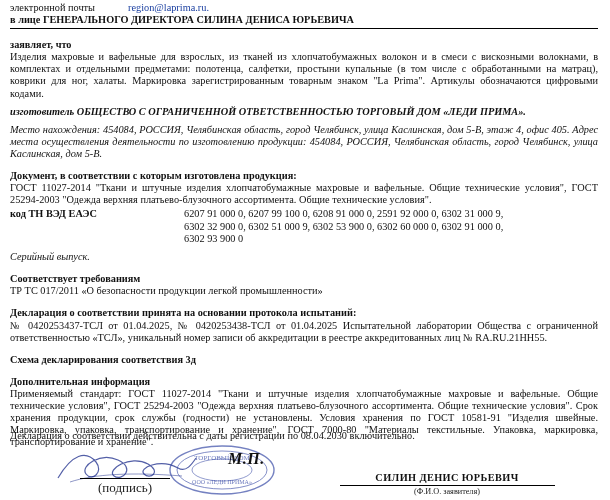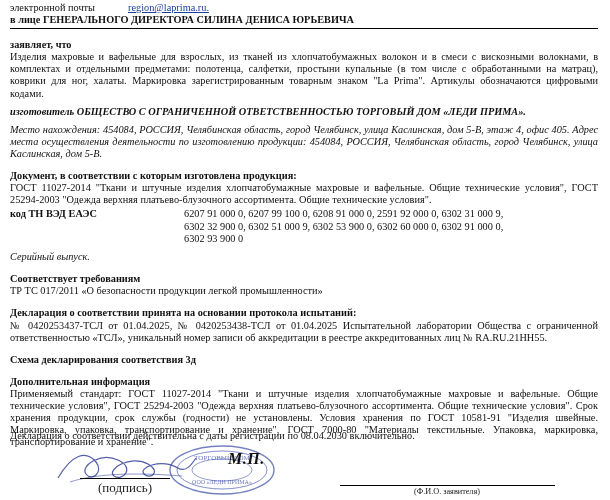--- a/index.html
+++ b/index.html
@@ -60,21 +60,21 @@
   .codes .codelist {
     font-size: 10.3px;
     line-height: 12.3px;
   }
   .top-row {
     display: flex;
     font-size: 10.3px;
     line-height: 12.1px;
   }
   .top-row .c1 { width: 118px; flex: 0 0 118px; }
-  .top-row .c2 { flex: 1; text-decoration: underline; }
+  .top-row .c2 { flex: 1; }
   .sep {
     border-top: 1px solid #000;
     margin: 2px 0 2px 0;
     height: 0;
   }
   .final-note {
     position: absolute;
     left: 10px;
     right: 12px;
     bottom: 58px;
@@ -230,19 +230,20 @@
     </div>
 
     <div class="mp">М.П.</div>
 
     <div class="sig-left">
       <div class="rule"></div>
       <div class="cap">(подпись)</div>
     </div>
 
     <div class="sig-right">
+      <div class="name">СИЛИН ДЕНИС ЮРЬЕВИЧ</div>
       <div class="rule"></div>
       <div class="cap">(Ф.И.О. заявителя)</div>
     </div>
 
   </div>
 
 </div>
 
 </body></html>

